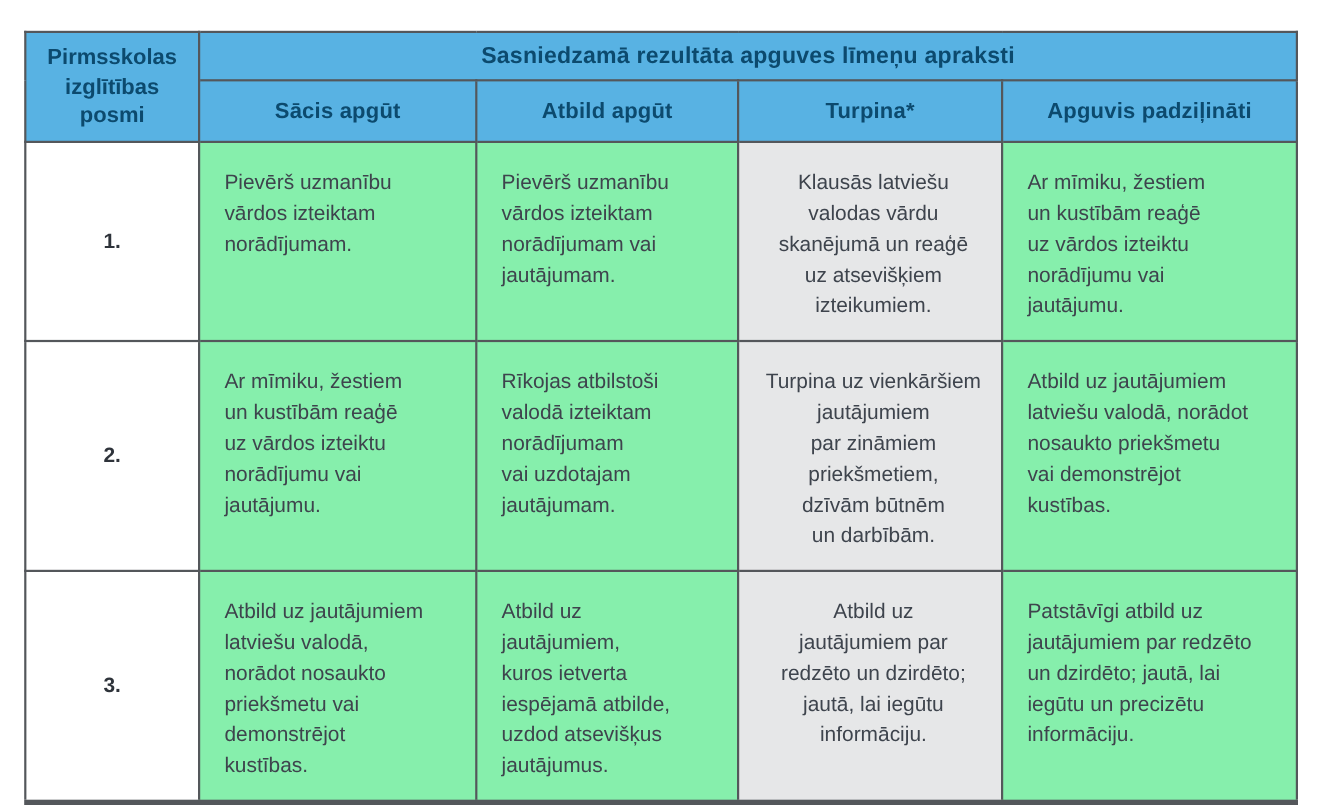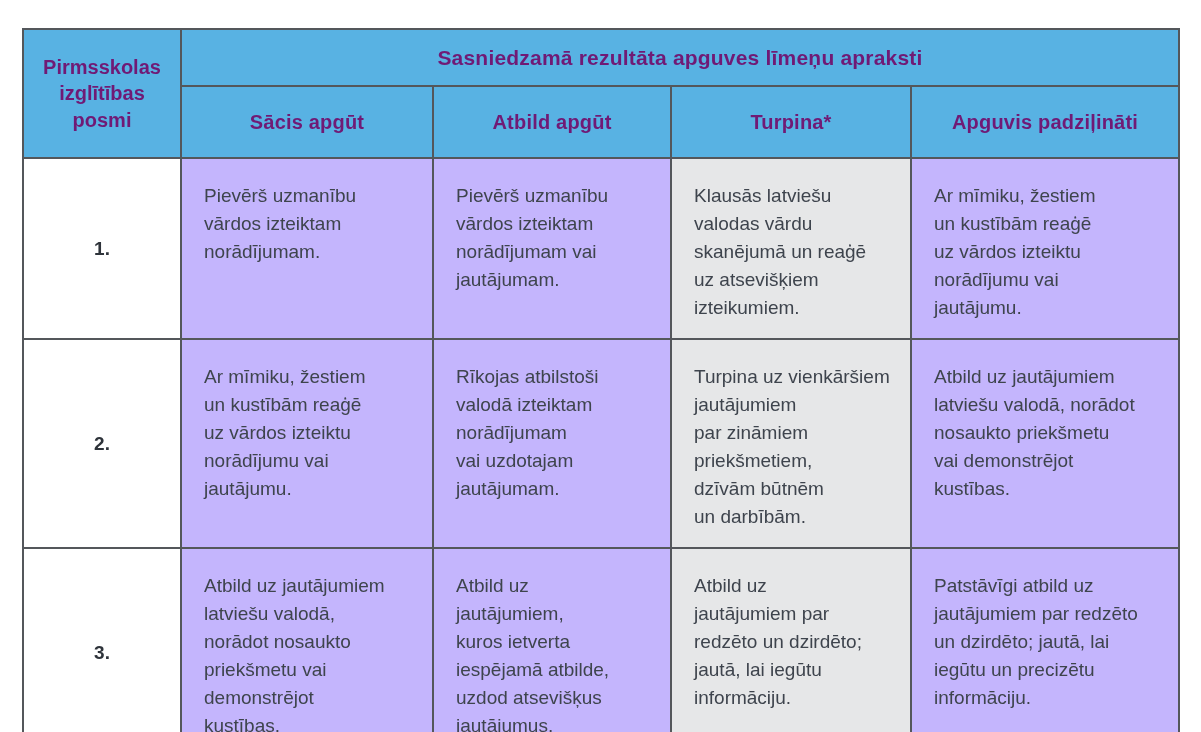--- a/index.html
+++ b/index.html
@@ -28,55 +28,55 @@
   col.c-l2{width:238px;}
   col.c-l3{width:240px;}
   col.c-l4{width:268px;}
   th,td{
     border:2px solid var(--border);
     vertical-align:middle;
     padding:0;
   }
   th.hdr{
     background:var(--blue);
-    color:#701a75;
+    color:#0c4a6e;
     font-weight:bold;
     text-align:center;
   }
   th.corner{
     font-size:20px;
     line-height:1.32;
     white-space:pre-line;
   }
   th.main{
-    height:57px;
+    height:44px;
     font-size:21px;
     letter-spacing:.2px;
   }
   th.level{
-    height:72px;
+    height:56px;
     font-size:20px;
     letter-spacing:.2px;
   }
   td.stage{
     text-align:center;
     font-weight:bold;
     font-size:19px;
     color:#2e333a;
     background:#ffffff;
   }
   td.desc{
     vertical-align:top;
     padding:23px 16px 16px 22px;
     font-size:19px;
     line-height:28px;
     white-space:pre-line;
-    background:#c4b5fd;
+    background:#86efac;
   }
-  td.hl{background:var(--gray);}
+  td.hl{background:var(--gray);text-align:center;}
   tr.r1{height:177px;}
   tr.r2{height:200px;}
   tr.r3{height:202px;}
 </style>
 </head>
 <body>
 
 <div class="page">
   <table class="levels">
     <colgroup>

